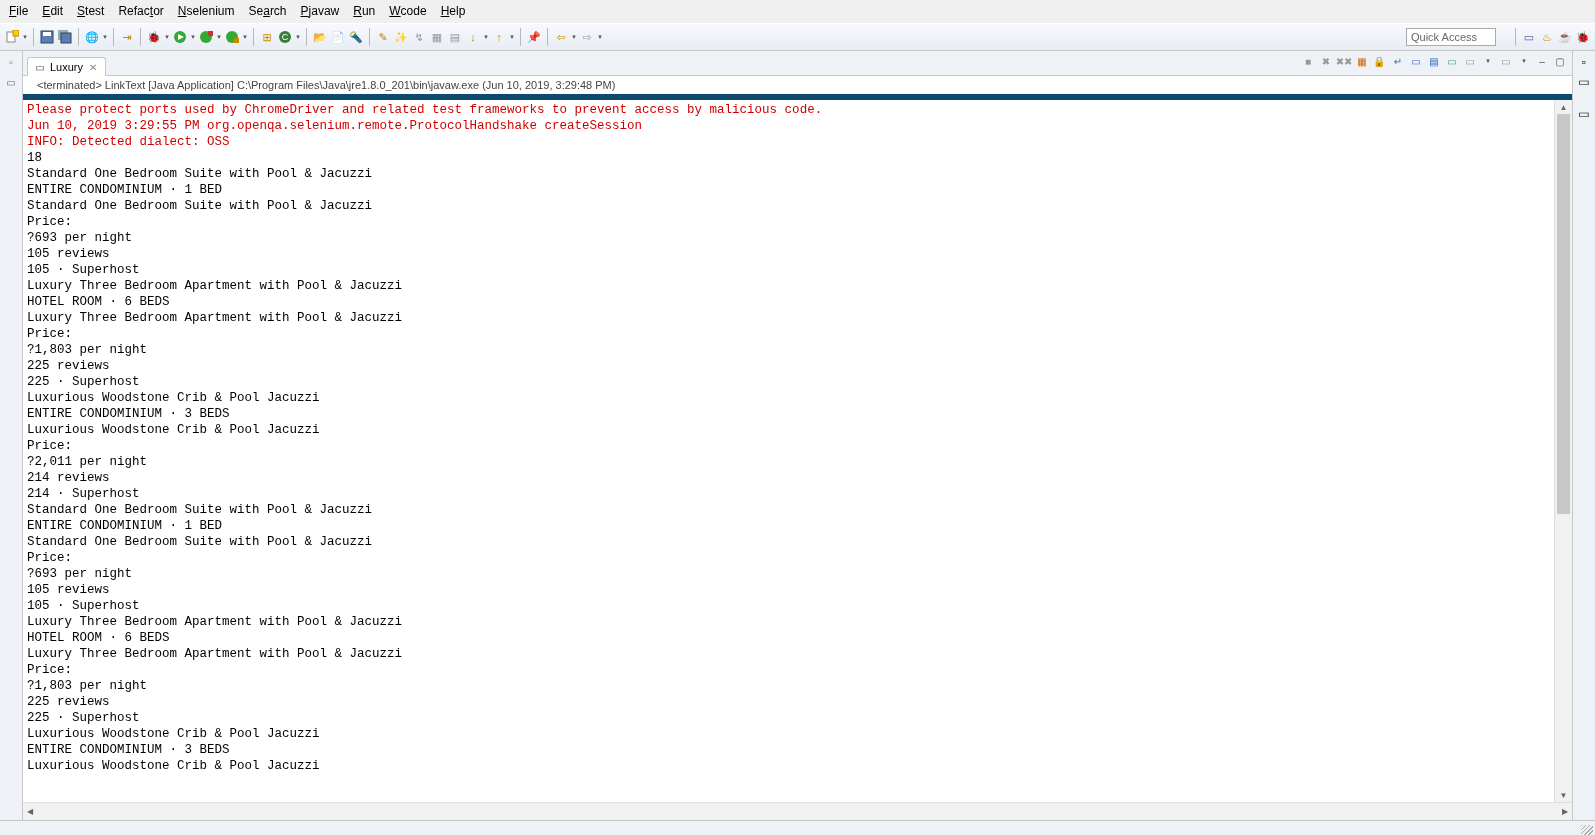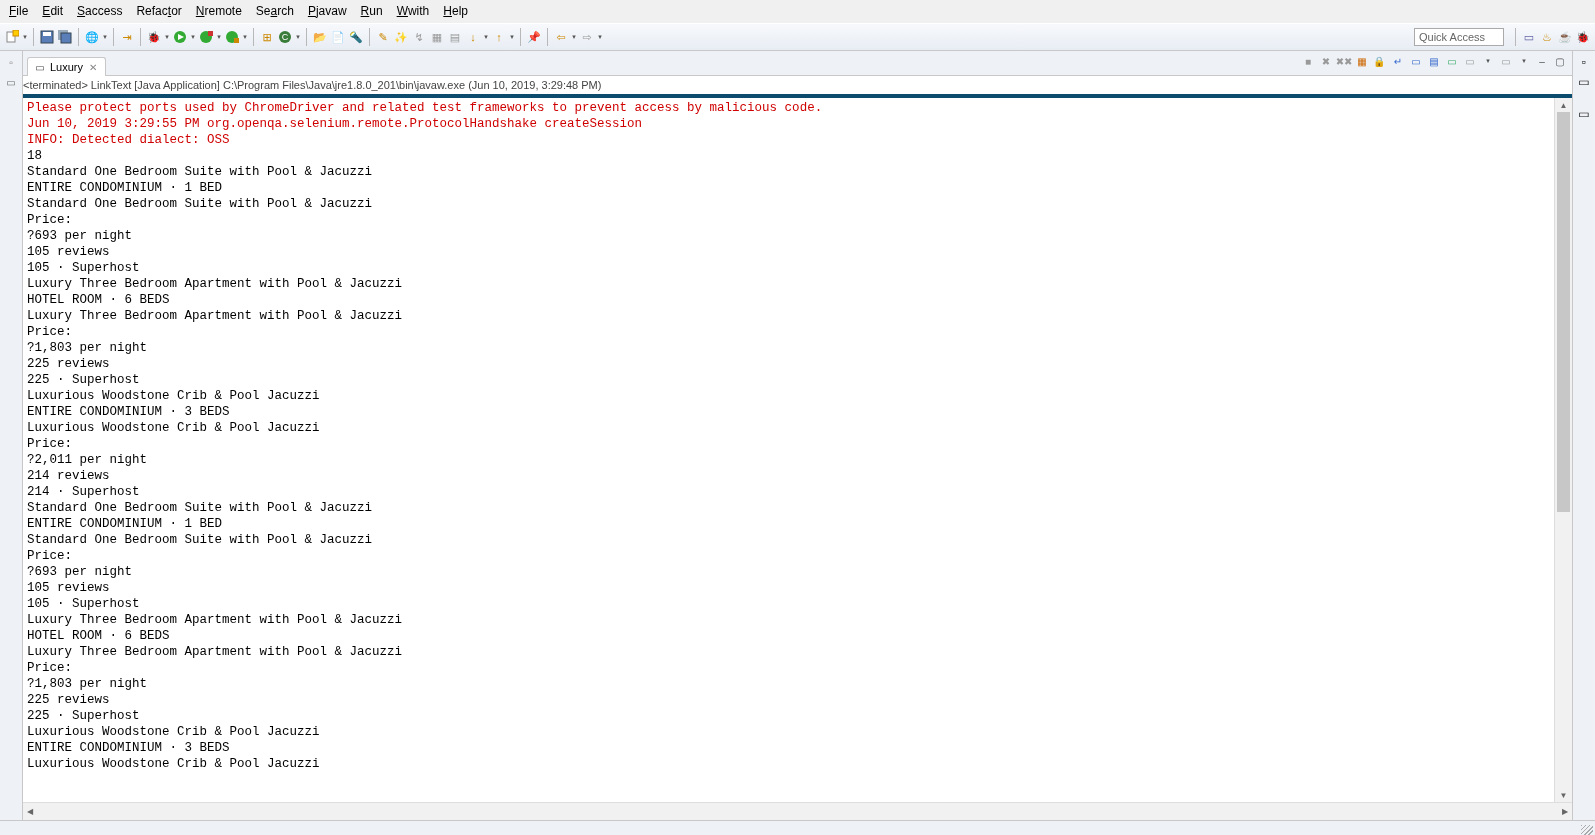--- a/index.html
+++ b/index.html
@@ -4,33 +4,33 @@
 <style>
 html,body{margin:0;padding:0;width:1595px;height:835px;background:#f0f0f0;font-family:"Segoe UI",Tahoma,sans-serif;font-size:12px;color:#000;overflow:hidden}
 .menubar{display:flex;align-items:center;height:22px;background:#f0f0f0;padding:0 2px;border-bottom:1px solid #f0f0f0}
 .menubar .item{padding:2px 7px;cursor:default}
 .menubar .item u{text-decoration:underline}
 .toolbar{display:flex;align-items:center;height:26px;background:linear-gradient(#f7f9fc,#e8edf4);border-top:1px solid #fff;border-bottom:1px solid #c7c7c7;padding:0 4px;gap:2px}
 .tbtn{width:16px;height:16px;display:flex;align-items:center;justify-content:center;font-size:11px;cursor:default;flex-shrink:0}
 .tdrop{width:6px;height:16px;display:flex;align-items:center;justify-content:center;font-size:7px;color:#555;cursor:default;flex-shrink:0}
 .tsep{width:1px;height:18px;background:#b8b8b8;margin:0 3px;flex-shrink:0}
 .spacer{flex:1}
-.quick-access{border:1px solid #aaa;background:#fff;padding:2px 4px;font-size:11px;color:#666;margin-right:6px;width:80px}
+.quick-access{border:1px solid #aaa;background:#fff;padding:2px 4px;font-size:11px;color:#666;margin-right:14px;width:80px}
 .body-area{display:flex;height:calc(835px - 22px - 26px - 18px)}
 .left-gutter{width:22px;background:#eef1f6;border-right:1px solid #c7c7c7;display:flex;flex-direction:column;align-items:center;padding-top:4px;gap:6px}
 .left-gutter .gicon{width:14px;height:14px;font-size:10px;color:#6a6a6a;display:flex;align-items:center;justify-content:center}
 .right-gutter{width:22px;background:#eef1f6;border-left:1px solid #c7c7c7;display:flex;flex-direction:column;align-items:center;padding-top:4px;gap:6px}
 .main{flex:1;display:flex;flex-direction:column;background:#fff}
 .tab-row{height:24px;background:#eef1f6;border-bottom:1px solid #c7c7c7;display:flex;align-items:flex-end;padding-left:2px;position:relative}
 .tab{background:#fff;border:1px solid #c7c7c7;border-bottom:none;border-radius:3px 3px 0 0;padding:3px 8px 3px 6px;display:flex;align-items:center;gap:4px;font-size:11px;margin-left:2px;position:relative;top:1px}
 .tab .cicon{width:12px;height:12px;font-size:10px;display:flex;align-items:center;justify-content:center;color:#444}
 .tab .close{font-size:10px;color:#888;margin-left:2px}
 .tab-tools{position:absolute;right:4px;top:2px;display:flex;gap:2px}
 .tab-tools .tt{width:16px;height:16px;font-size:10px;display:flex;align-items:center;justify-content:center;color:#555;cursor:default}
-.status-row{height:18px;background:#fff;border-bottom:4px solid #0c4a6e;display:flex;align-items:center;padding-left:0;font-size:11px;color:#444}
+.status-row{height:18px;background:#fff;border-bottom:6px solid #0c4a6e;display:flex;align-items:center;padding-left:14px;font-size:11px;color:#444}
 .console-wrap{flex:1;display:flex;overflow:hidden}
 .console{flex:1;overflow:auto;font-family:Consolas,"Courier New",monospace;font-size:12.5px;line-height:16px;padding:2px 4px;white-space:pre;background:#fff}
 .console .red{color:#d00000}
 .console .blk{color:#000}
 .vscroll{width:17px;background:#f1f1f1;border-left:1px solid #ddd;position:relative}
 .vscroll .thumb{position:absolute;left:2px;right:2px;top:14px;height:400px;background:#c7c7c7;border-radius:0}
 .vscroll .arrow{position:absolute;left:0;right:0;height:14px;display:flex;align-items:center;justify-content:center;font-size:8px;color:#666}
 .vscroll .up{top:0}.vscroll .down{bottom:0}
 .hscroll-row{height:17px;background:#f1f1f1;border-top:1px solid #ddd;display:flex}
 .hscroll-row .arrow{width:14px;display:flex;align-items:center;justify-content:center;font-size:8px;color:#666}
@@ -38,27 +38,27 @@
 .statusbar{height:18px;background:#eef1f6;border-top:1px solid #c7c7c7;position:relative}
 .statusbar .grip{position:absolute;right:2px;bottom:2px;width:12px;height:12px;background:repeating-linear-gradient(135deg,#aaa 0,#aaa 1px,transparent 1px,transparent 3px)}
 svg{display:block}
 </style>
 </head>
 <body>
 
 <div class="menubar">
   <div class="item"><u>F</u><span>ile</span></div>
   <div class="item"><u>E</u><span>dit</span></div>
-  <div class="item"><u>S</u><span>access</span></div>
+  <div class="item"><u>S</u><span>test</span></div>
   <div class="item">Refac<u>t</u>or</div>
-  <div class="item"><u>N</u><span>remote</span></div>
+  <div class="item"><u>N</u><span>selenium</span></div>
   <div class="item">Se<u>a</u>rch</div>
   <div class="item"><u>P</u><span>javaw</span></div>
   <div class="item"><u>R</u><span>un</span></div>
-  <div class="item"><u>W</u><span>with</span></div>
+  <div class="item"><u>W</u><span>code</span></div>
   <div class="item"><u>H</u><span>elp</span></div>
 </div>
 
 <div class="toolbar">
   <div class="tbtn">
       <svg width="14" height="14">
         <rect x="2" y="2" width="8" height="10" fill="#fff" stroke="#888"></rect>
         <rect x="8" y="0" width="6" height="6" fill="#fc0" stroke="#c80"></rect>
       </svg>
     </div>

